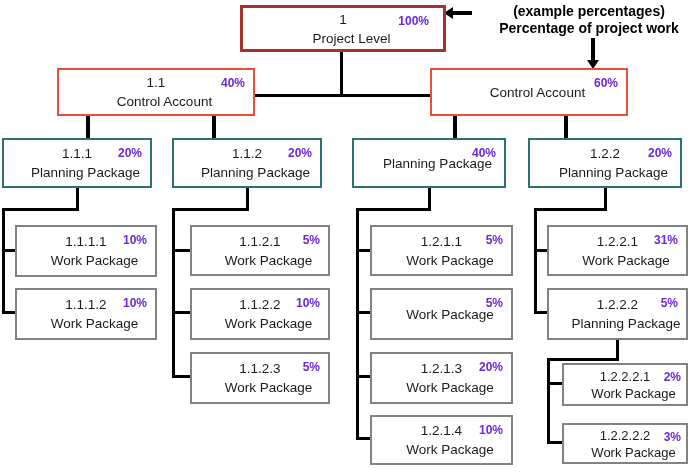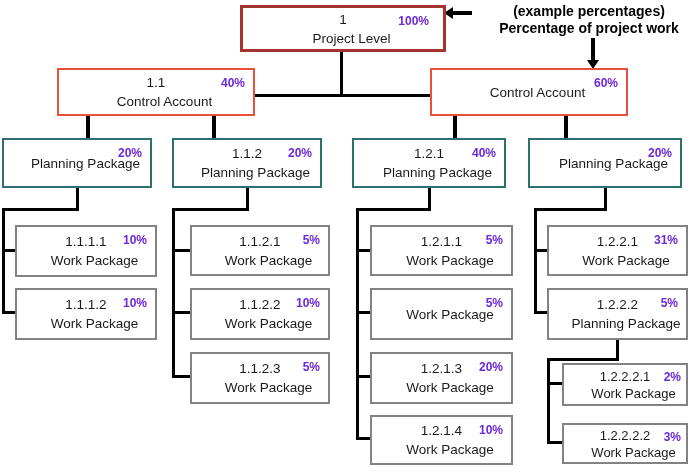--- a/index.html
+++ b/index.html
@@ -127,37 +127,38 @@
     <div class="nlabel">Control Account</div>
   </div>
 
   <div class="node border-control" style="left:430px;top:68px;width:198px;height:48px;">
     <div class="pct">60%</div>
     <div class="nlabel">Control Account</div>
   </div>
 
   <div class="node border-planning" style="left:2px;top:138px;width:150px;height:50px;">
     <div class="pct">20%</div>
+    <div class="nid">1.1.1</div>
     <div class="nlabel">Planning Package</div>
   </div>
 
   <div class="node border-planning" style="left:172px;top:138px;width:150px;height:50px;">
     <div class="pct">20%</div>
     <div class="nid">1.1.2</div>
     <div class="nlabel">Planning Package</div>
   </div>
 
   <div class="node border-planning" style="left:352px;top:138px;width:154px;height:50px;">
     <div class="pct">40%</div>
-    <div class="nid">1.2.1</div>
     <div class="nlabel">Planning Package</div>
   </div>
 
   <div class="node border-planning" style="left:528px;top:138px;width:154px;height:50px;">
     <div class="pct">20%</div>
+    <div class="nid">1.2.2</div>
     <div class="nlabel">Planning Package</div>
   </div>
 
   <div class="node border-gray" style="left:15px;top:225px;width:142px;height:52px;">
     <div class="pct">10%</div>
     <div class="nid">1.1.1.1</div>
     <div class="nlabel">Work Package</div>
   </div>
 
   <div class="node border-gray" style="left:15px;top:288px;width:142px;height:52px;">

